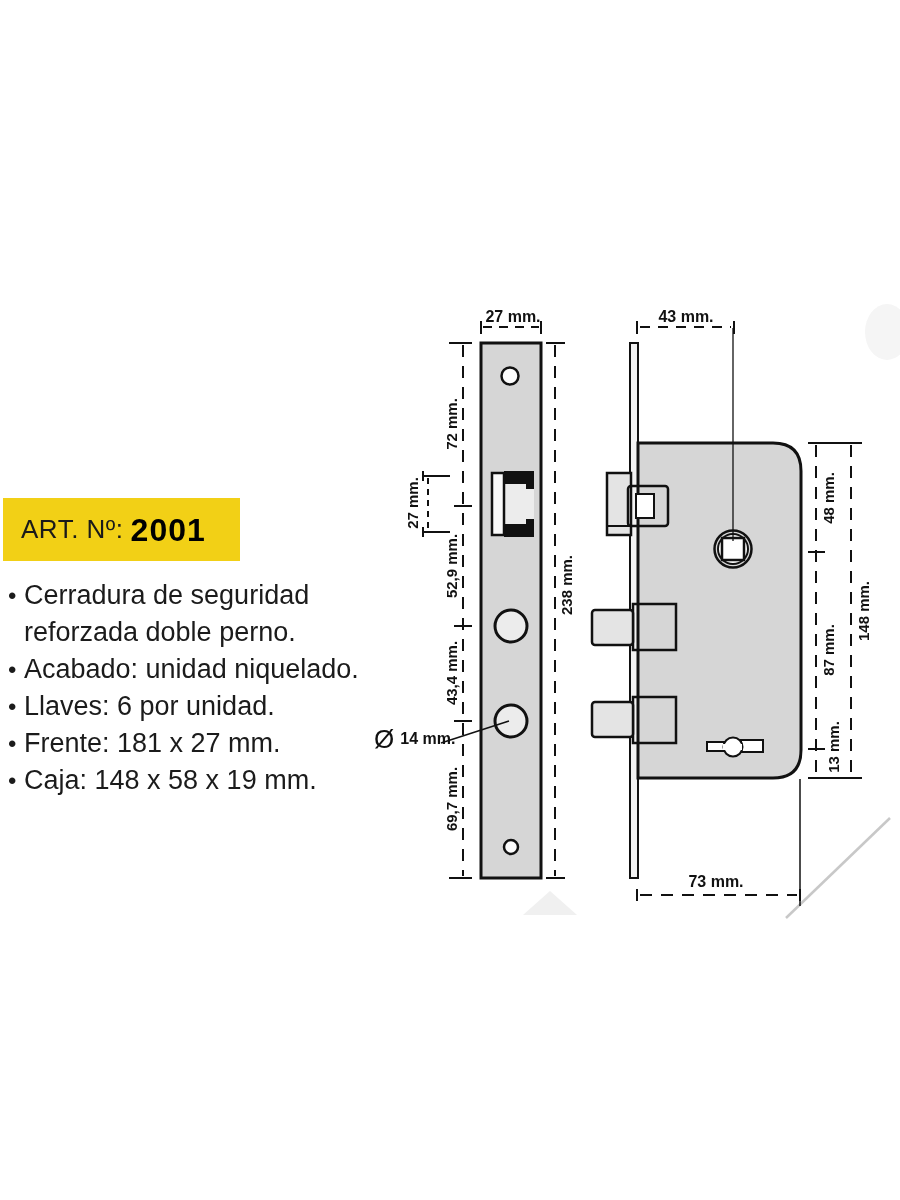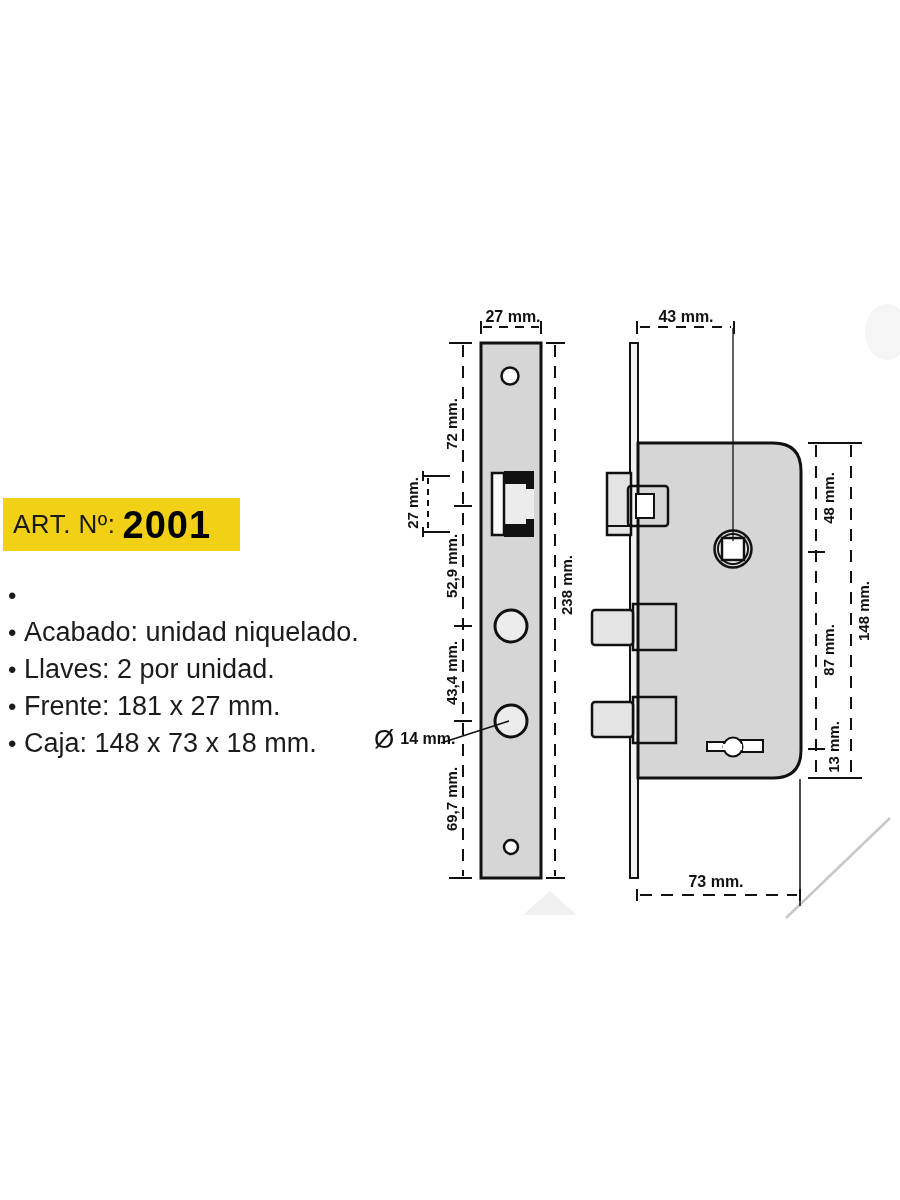--- a/index.html
+++ b/index.html
@@ -2,25 +2,25 @@
 <html><head>
 <meta charset="utf-8">
 <style>
   html,body{margin:0;padding:0;background:#ffffff;}
   .page{
     position:relative;width:900px;height:1200px;background:#ffffff;overflow:hidden;
     font-family:"Liberation Sans",sans-serif;color:#151515;
   }
   
   .badge{
-    position:absolute;left:3px;top:498px;width:237px;height:53px;
-    background:#f2d016;display:flex;align-items:center;padding-left:10px;box-sizing:border-box;gap:7px;
+    position:absolute;left:3px;top:498px;width:237px;height:63px;
+    background:#f2d016;display:flex;align-items:center;padding-left:18px;box-sizing:border-box;gap:7px;
   }
   .art-label{font-size:26px;font-weight:400;color:#1a1a1a;letter-spacing:.5px;white-space:nowrap;}
-  .art-number{font-size:38px;font-weight:700;color:#000;letter-spacing:1px;line-height:1;}
+  .art-number{font-size:32px;font-weight:700;color:#000;letter-spacing:1px;line-height:1;}
   
   .features{
     position:absolute;left:8px;top:577px;width:392px;
     font-size:27px;line-height:37px;color:#1b1b1b;
   }
   .feat{display:flex;}
   .feat .dot{width:16px;flex:0 0 16px;font-size:24px;line-height:37px;}
   .feat .txt{flex:1;}
   
   .dia-label{
@@ -40,38 +40,38 @@
 <div class="page">
 
   <div class="badge">
     <span class="art-label">ART. Nº:</span>
     <span class="art-number">2001</span>
   </div>
 
   <div class="features">
     <div class="feat">
       <span class="dot">•</span>
-      <span class="txt"><br>
-      </span>
+      <span class="txt"><span>Cerradura de seguridad</span><br>
+      <span>reforzada doble perno.</span></span>
     </div>
     <div class="feat">
       <span class="dot">•</span>
       <span class="txt">Acabado: unidad niquelado.</span>
     </div>
     <div class="feat">
       <span class="dot">•</span>
-      <span class="txt">Llaves: 2 por unidad.</span>
+      <span class="txt">Llaves: 6 por unidad.</span>
     </div>
     <div class="feat">
       <span class="dot">•</span>
       <span class="txt">Frente: 181 x 27 mm.</span>
     </div>
     <div class="feat">
       <span class="dot">•</span>
-      <span class="txt">Caja: 148 x 73 x 18 mm.</span>
+      <span class="txt">Caja: 148 x 58 x 19 mm.</span>
     </div>
   </div>
 
   <div class="dia-label">
     <span class="dia-symbol">Ø</span>
     <span class="dia-text">14 mm.</span>
   </div>
 
   <svg class="drawing" width="900" height="1200" viewBox="0 0 900 1200">
 

